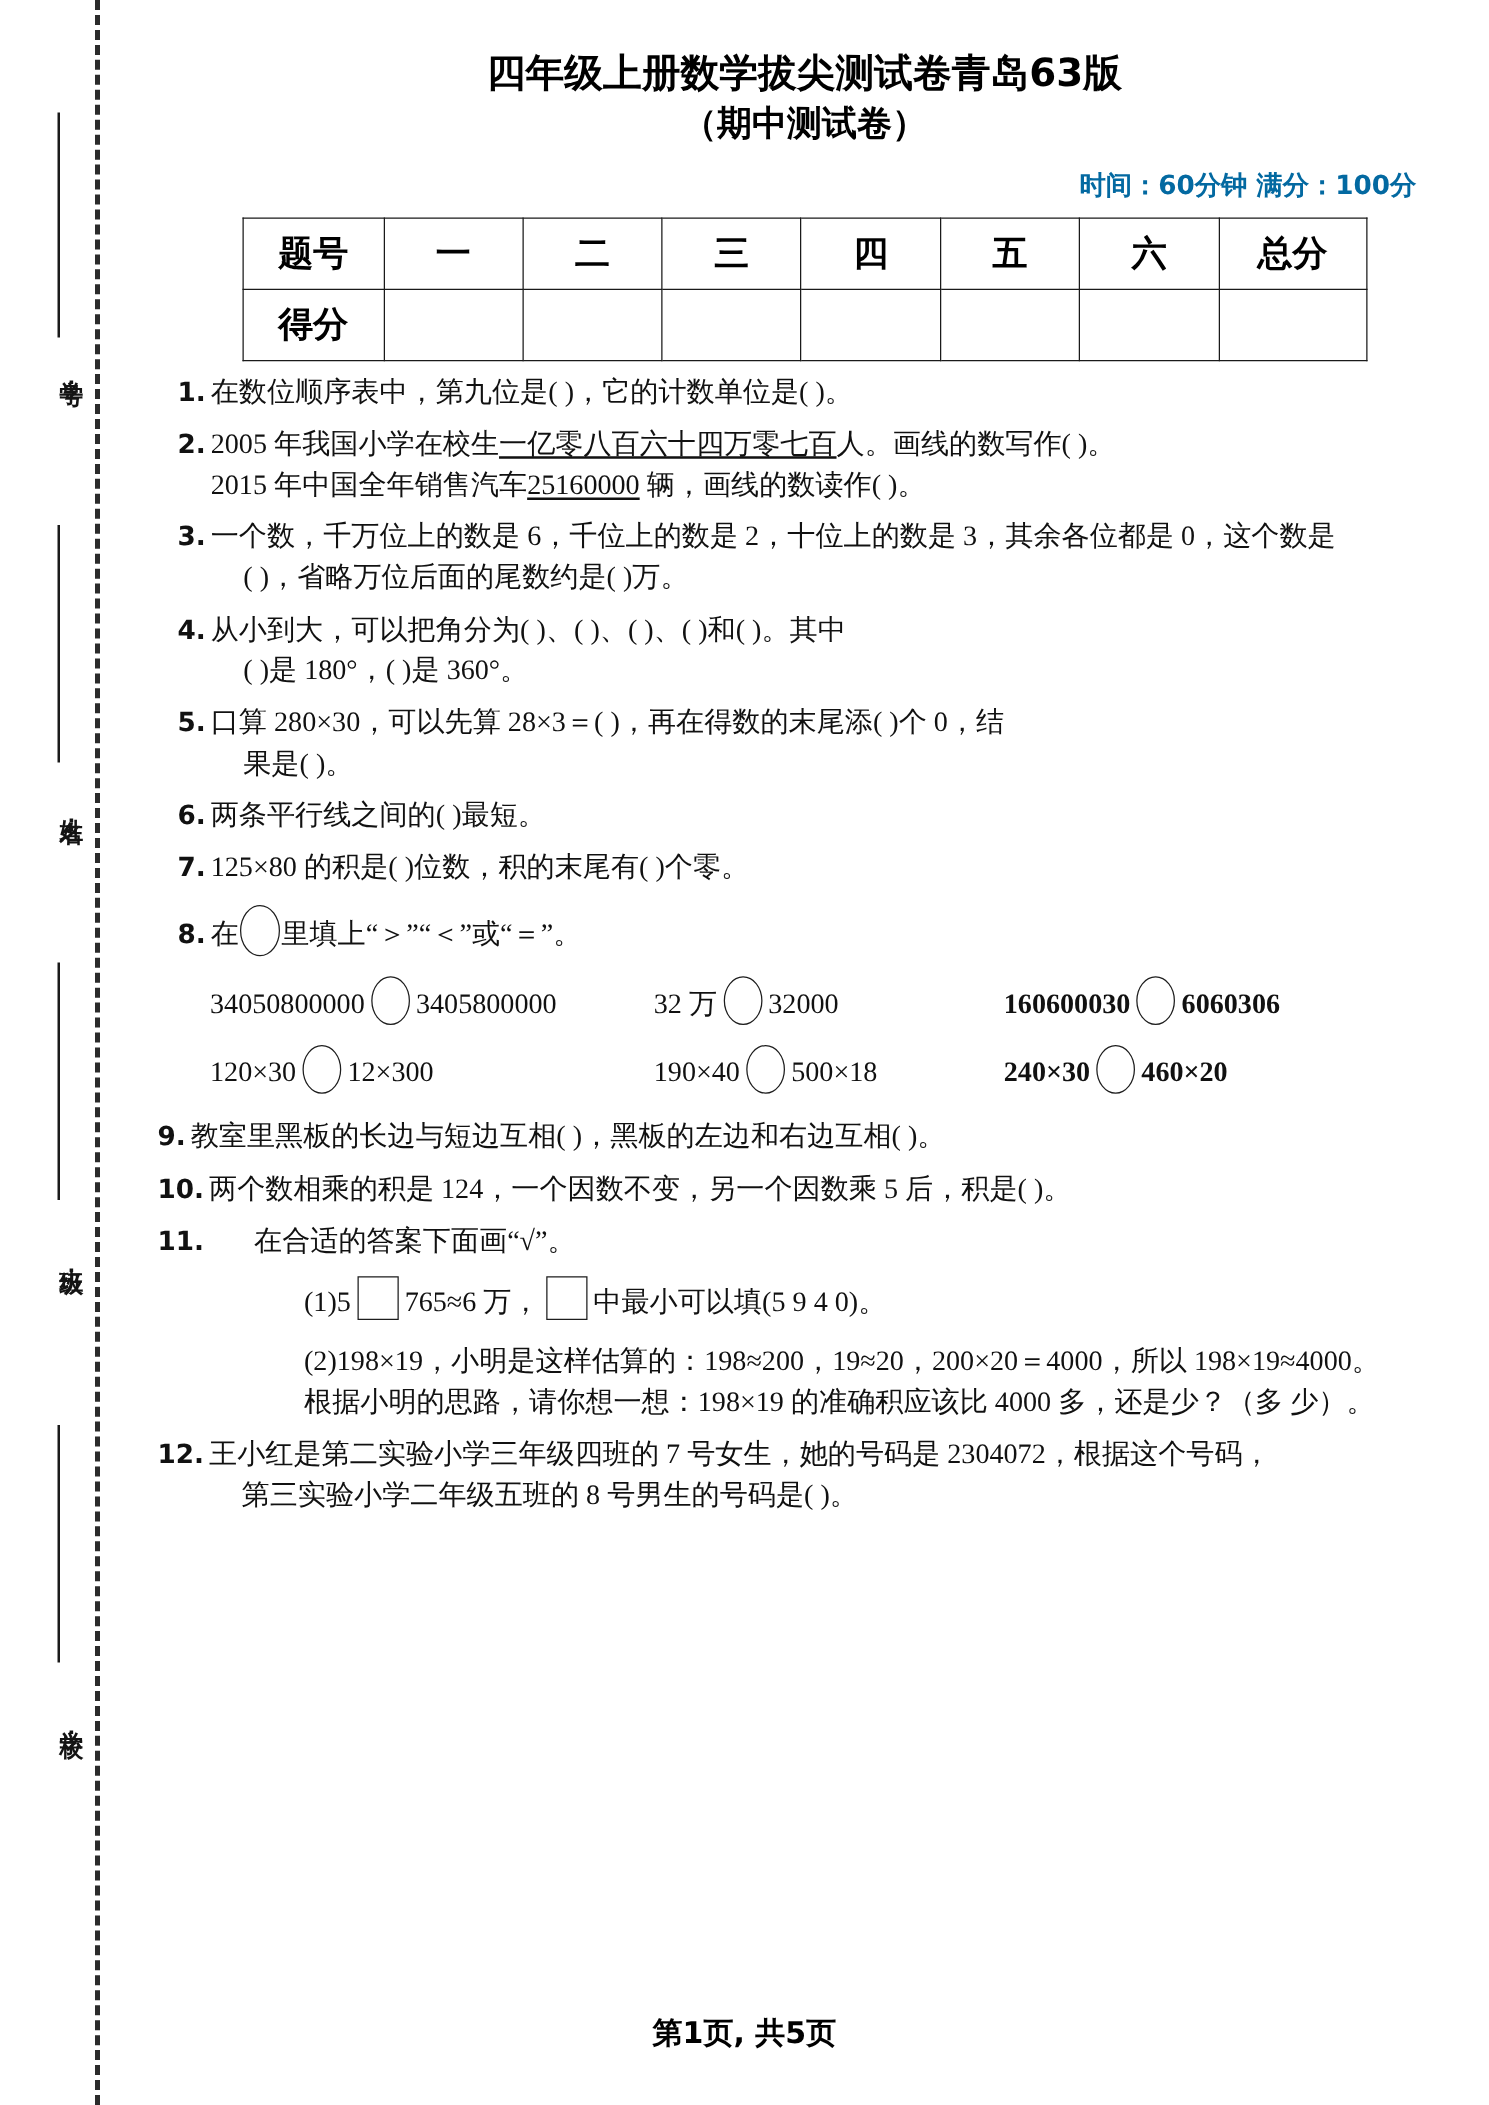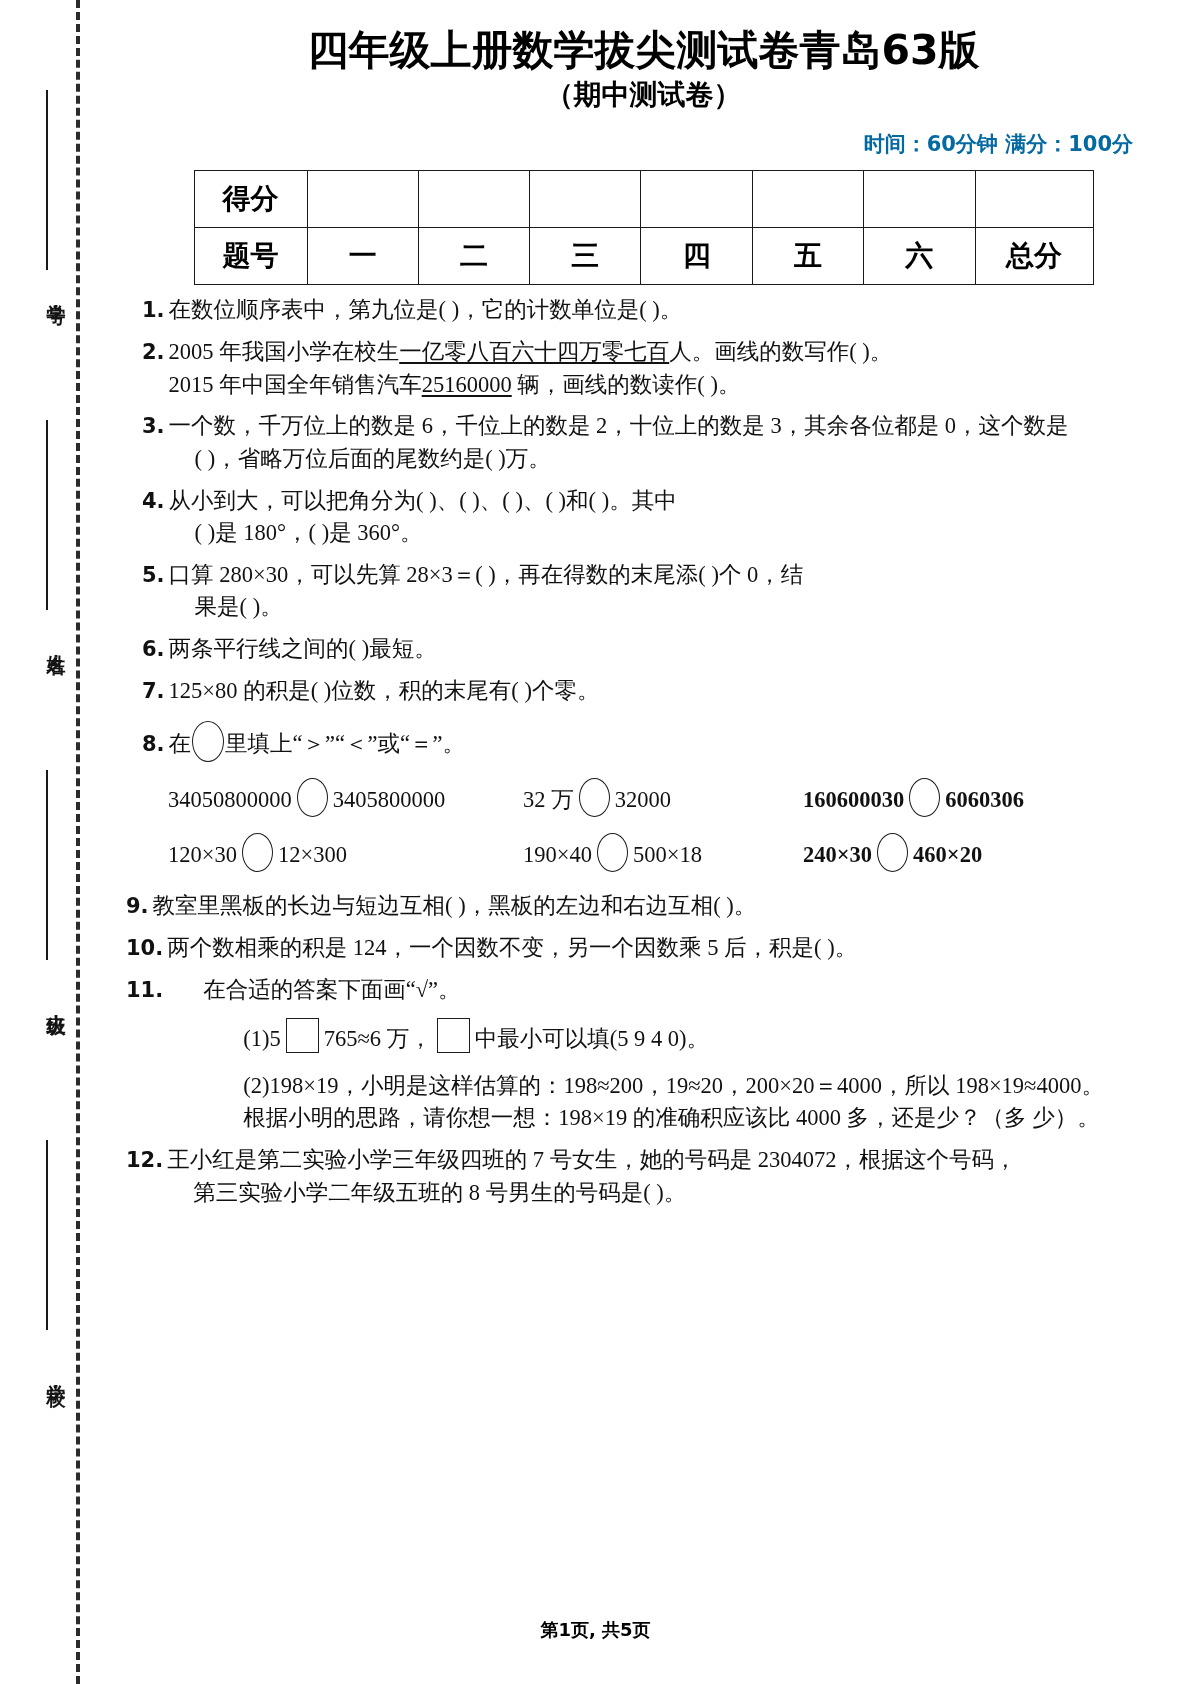--- a/index.html
+++ b/index.html
@@ -55,24 +55,25 @@
     width: 1095px; height: 1684px;
   }
 
   .title-block {
     text-align: center;
     padding-top: 26px;
   }
   .title-main {
     font-family: "DejaVu Sans", sans-serif;
     font-weight: bold;
-    font-size: 41px;
+    font-size: 31px;
     line-height: 1.18;
     letter-spacing: 0px;
     color: #000;
+    margin-top: 15px;
   }
   .title-sub {
     font-family: "DejaVu Sans", sans-serif;
     font-weight: bold;
     font-size: 28px;
     line-height: 1.5;
     color: #000;
   }
 
   .exam-meta {
@@ -177,21 +178,21 @@
   .cmp-row .c2 { flex: 0 0 280px; }
   .cmp-row .c3 { flex: 0 0 auto; font-weight: bold; }
 
   .footer {
     position: absolute;
     left: 0; right: 0;
     bottom: 42px;
     text-align: center;
     font-family: "DejaVu Sans", sans-serif;
     font-weight: bold;
-    font-size: 18px;
+    font-size: 24px;
     color: #000;
   }
 </style>
 </head>
 <body>
 
 <div class="sidebar">
   <div class="dashed-line"></div>
 
   <div class="seal-line" style="top:90px;  height:180px;"></div>
@@ -212,39 +213,39 @@
   <div class="title-block">
     <div class="title-main">四年级上册数学拔尖测试卷青岛63版</div>
     <div class="title-sub">（期中测试卷）</div>
   </div>
 
   <div class="exam-meta">时间：60分钟 满分：100分</div>
 
   <table class="score-table">
     <tbody>
         <tr>
-      <td class="head-cell">得分</td>
-      <td></td>
-      <td></td>
-      <td></td>
-      <td></td>
-      <td></td>
-      <td></td>
-      <td class="total-cell"></td>
-    </tr>
-    <tr>
       <td class="head-cell">题号</td>
       <td>一</td>
       <td>二</td>
       <td>三</td>
       <td>四</td>
       <td>五</td>
       <td>六</td>
       <td class="total-cell">总分</td>
     </tr>
+    <tr>
+      <td class="head-cell">得分</td>
+      <td></td>
+      <td></td>
+      <td></td>
+      <td></td>
+      <td></td>
+      <td></td>
+      <td class="total-cell"></td>
+    </tr>
   </tbody>
     </table>
 
 
   <div class="q">
     <span class="q-num">1.</span>
     <span class="q-body">
       <span class="q-line">在数位顺序表中，第九位是(            )，它的计数单位是(            )。</span>
     </span>
   </div>

